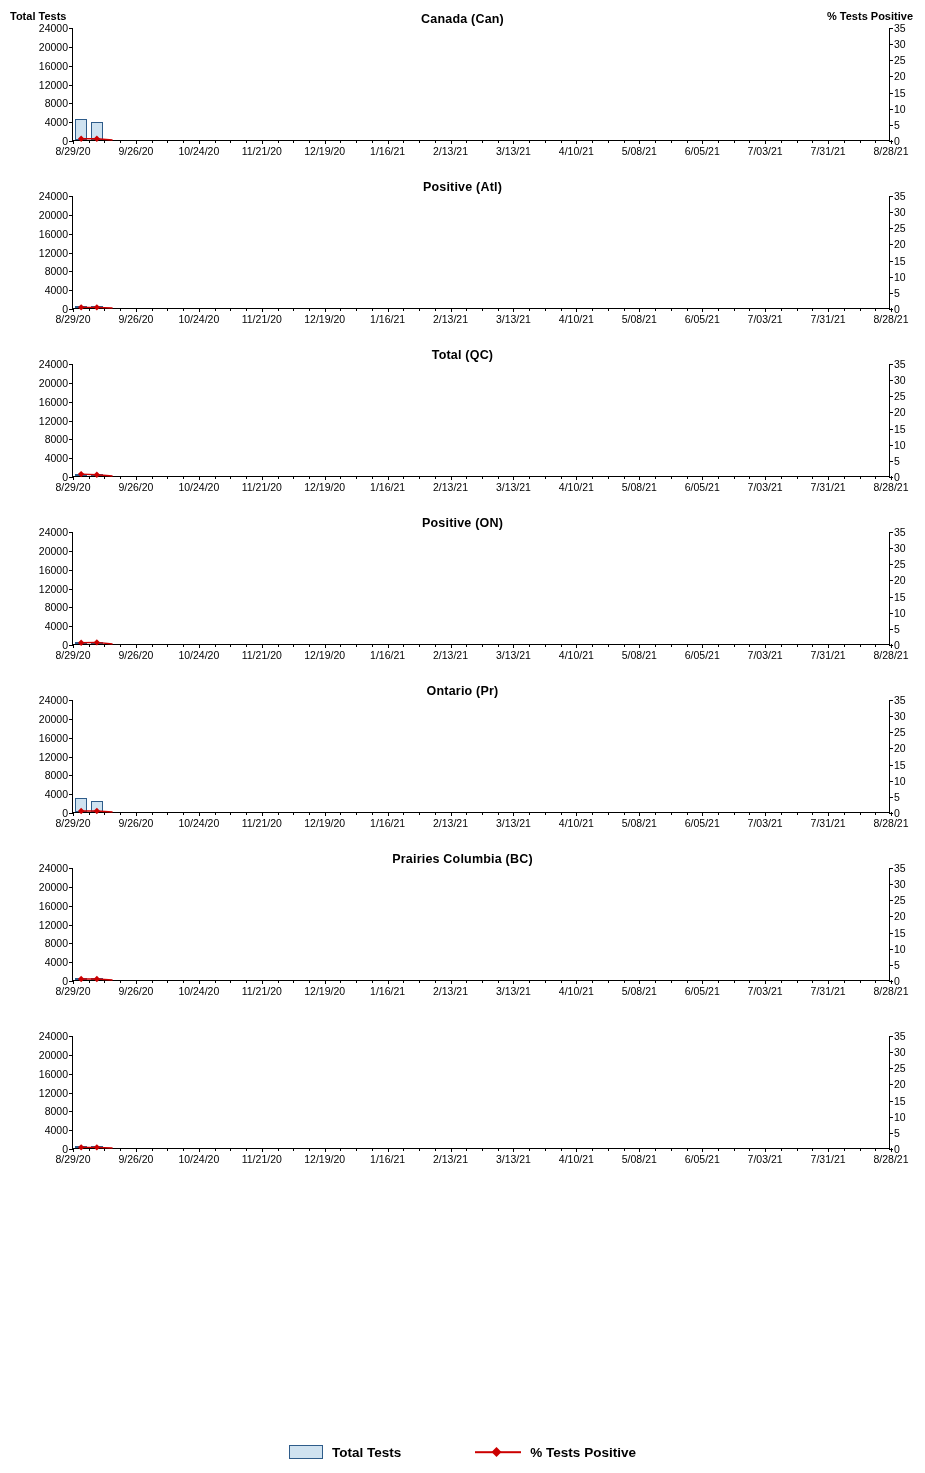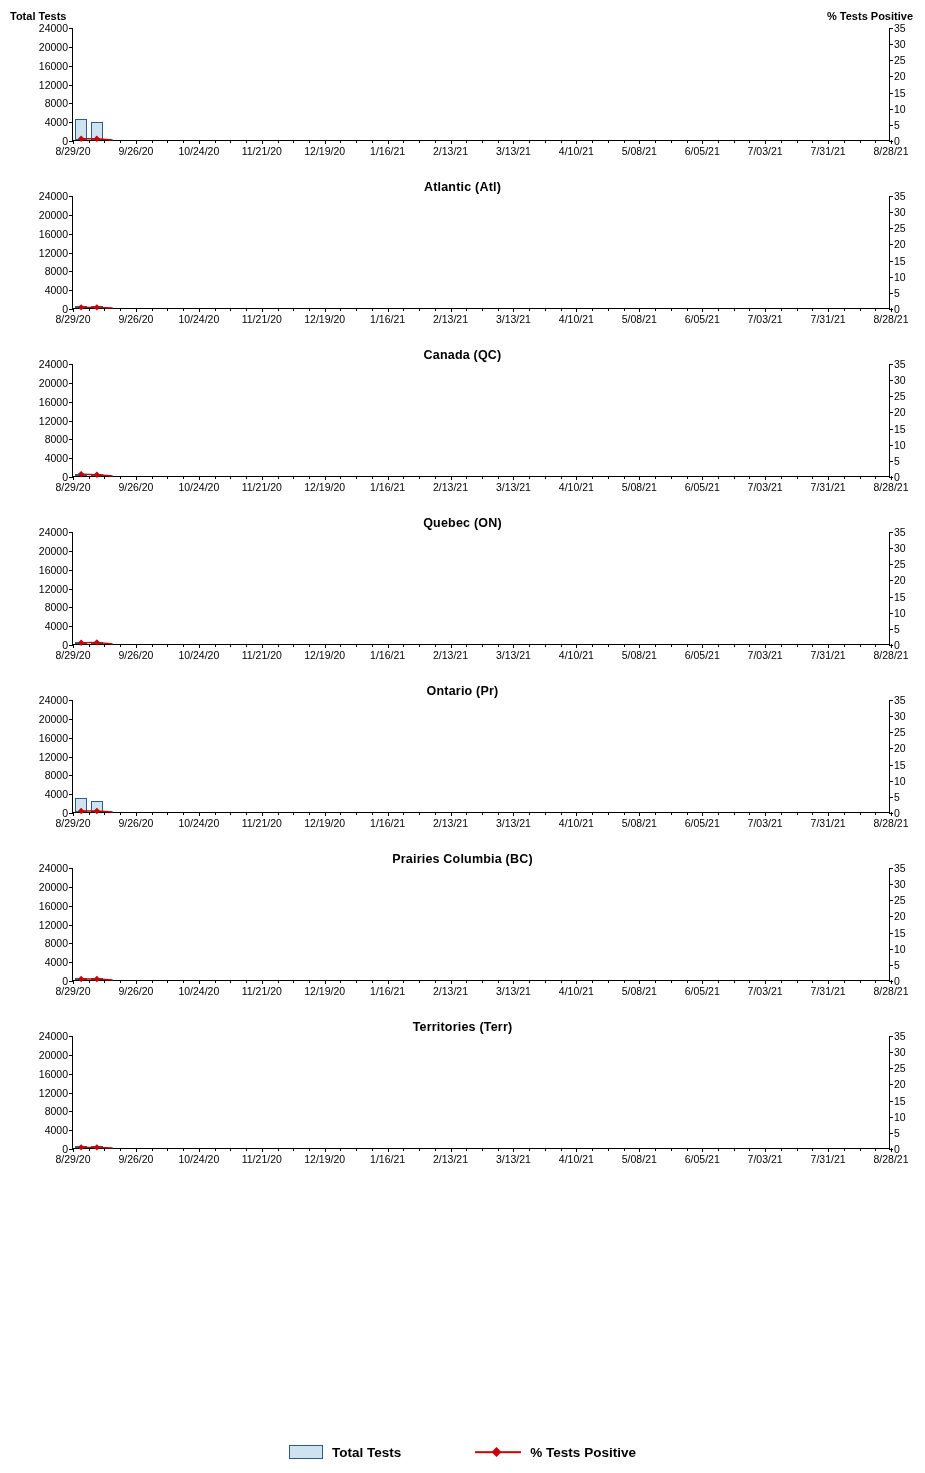--- a/index.html
+++ b/index.html
@@ -179,20 +179,21 @@
   }
 </style>
 </head>
 <body>
 
 <div class="page">
   <div id="panels">
       <div class="panel">
         <div class="axis-caption caption-left">Total Tests</div>
         <div class="axis-caption caption-right">% Tests  Positive</div>
+        <div class="panel-title">Canada (Can)</div>
         <div class="plot">
           <div class="ytick ytick-left" style="top: 113px;">0</div>
           <div class="tickmark tickmark-left" style="top: 113px;"></div>
           <div class="ytick ytick-left" style="top: 94.1667px;">4000</div>
           <div class="tickmark tickmark-left" style="top: 94.1667px;"></div>
           <div class="ytick ytick-left" style="top: 75.3333px;">8000</div>
           <div class="tickmark tickmark-left" style="top: 75.3333px;"></div>
           <div class="ytick ytick-left" style="top: 56.5px;">12000</div>
           <div class="tickmark tickmark-left" style="top: 56.5px;"></div>
           <div class="ytick ytick-left" style="top: 37.6667px;">16000</div>
@@ -287,21 +288,21 @@
           <div class="bar" style="left: 1.88769px; width: 12.5846px; height: 21.1875px; background: rgb(207, 226, 240); border-color: rgb(46, 92, 138);"></div>
           <div class="bar" style="left: 17.6185px; width: 12.5846px; height: 17.8917px; background: rgb(207, 226, 240); border-color: rgb(46, 92, 138);"></div>
           <svg class="pct-svg" viewBox="0 0 818 113" preserveAspectRatio="none">
             <polyline points="8.18,111.70857142857143 23.91076923076923,111.70857142857143 39.64153846153846,113" fill="none" stroke="#cc0000" stroke-width="1.4" vector-effect="non-scaling-stroke"></polyline>
             <polygon points="8.18,108.50857142857143 11.379999999999999,111.70857142857143 8.18,114.90857142857143 4.9799999999999995,111.70857142857143" fill="#cc0000"></polygon>
             <polygon points="23.91076923076923,108.50857142857143 27.11076923076923,111.70857142857143 23.91076923076923,114.90857142857143 20.71076923076923,111.70857142857143" fill="#cc0000"></polygon>
           </svg>
         </div>
       </div>
       <div class="panel">
-        <div class="panel-title">Atlantic (Atl)</div>
+        <div class="panel-title">Positive (Atl)</div>
         <div class="plot">
           <div class="ytick ytick-left" style="top: 113px;">0</div>
           <div class="tickmark tickmark-left" style="top: 113px;"></div>
           <div class="ytick ytick-left" style="top: 94.1667px;">4000</div>
           <div class="tickmark tickmark-left" style="top: 94.1667px;"></div>
           <div class="ytick ytick-left" style="top: 75.3333px;">8000</div>
           <div class="tickmark tickmark-left" style="top: 75.3333px;"></div>
           <div class="ytick ytick-left" style="top: 56.5px;">12000</div>
           <div class="tickmark tickmark-left" style="top: 56.5px;"></div>
           <div class="ytick ytick-left" style="top: 37.6667px;">16000</div>
@@ -396,21 +397,21 @@
           <div class="bar" style="left: 1.88769px; width: 12.5846px; height: 1.2px; background: rgb(207, 226, 240); border-color: rgb(46, 92, 138);"></div>
           <div class="bar" style="left: 17.6185px; width: 12.5846px; height: 1.2px; background: rgb(207, 226, 240); border-color: rgb(46, 92, 138);"></div>
           <svg class="pct-svg" viewBox="0 0 818 113" preserveAspectRatio="none">
             <polyline points="8.18,112.35428571428571 23.91076923076923,112.35428571428571 39.64153846153846,113" fill="none" stroke="#cc0000" stroke-width="1.4" vector-effect="non-scaling-stroke"></polyline>
             <polygon points="8.18,109.1542857142857 11.379999999999999,112.35428571428571 8.18,115.55428571428571 4.9799999999999995,112.35428571428571" fill="#cc0000"></polygon>
             <polygon points="23.91076923076923,109.1542857142857 27.11076923076923,112.35428571428571 23.91076923076923,115.55428571428571 20.71076923076923,112.35428571428571" fill="#cc0000"></polygon>
           </svg>
         </div>
       </div>
       <div class="panel">
-        <div class="panel-title">Canada (QC)</div>
+        <div class="panel-title">Total (QC)</div>
         <div class="plot">
           <div class="ytick ytick-left" style="top: 113px;">0</div>
           <div class="tickmark tickmark-left" style="top: 113px;"></div>
           <div class="ytick ytick-left" style="top: 94.1667px;">4000</div>
           <div class="tickmark tickmark-left" style="top: 94.1667px;"></div>
           <div class="ytick ytick-left" style="top: 75.3333px;">8000</div>
           <div class="tickmark tickmark-left" style="top: 75.3333px;"></div>
           <div class="ytick ytick-left" style="top: 56.5px;">12000</div>
           <div class="tickmark tickmark-left" style="top: 56.5px;"></div>
           <div class="ytick ytick-left" style="top: 37.6667px;">16000</div>
@@ -505,21 +506,21 @@
           <div class="bar" style="left: 1.88769px; width: 12.5846px; height: 1.9775px; background: rgb(207, 226, 240); border-color: rgb(46, 92, 138);"></div>
           <div class="bar" style="left: 17.6185px; width: 12.5846px; height: 1.22417px; background: rgb(207, 226, 240); border-color: rgb(46, 92, 138);"></div>
           <svg class="pct-svg" viewBox="0 0 818 113" preserveAspectRatio="none">
             <polyline points="8.18,111.06285714285714 23.91076923076923,111.70857142857143 39.64153846153846,113" fill="none" stroke="#cc0000" stroke-width="1.4" vector-effect="non-scaling-stroke"></polyline>
             <polygon points="8.18,107.86285714285714 11.379999999999999,111.06285714285714 8.18,114.26285714285714 4.9799999999999995,111.06285714285714" fill="#cc0000"></polygon>
             <polygon points="23.91076923076923,108.50857142857143 27.11076923076923,111.70857142857143 23.91076923076923,114.90857142857143 20.71076923076923,111.70857142857143" fill="#cc0000"></polygon>
           </svg>
         </div>
       </div>
       <div class="panel">
-        <div class="panel-title">Quebec (ON)</div>
+        <div class="panel-title">Positive (ON)</div>
         <div class="plot">
           <div class="ytick ytick-left" style="top: 113px;">0</div>
           <div class="tickmark tickmark-left" style="top: 113px;"></div>
           <div class="ytick ytick-left" style="top: 94.1667px;">4000</div>
           <div class="tickmark tickmark-left" style="top: 94.1667px;"></div>
           <div class="ytick ytick-left" style="top: 75.3333px;">8000</div>
           <div class="tickmark tickmark-left" style="top: 75.3333px;"></div>
           <div class="ytick ytick-left" style="top: 56.5px;">12000</div>
           <div class="tickmark tickmark-left" style="top: 56.5px;"></div>
           <div class="ytick ytick-left" style="top: 37.6667px;">16000</div>
@@ -832,21 +833,20 @@
           <div class="bar" style="left: 1.88769px; width: 12.5846px; height: 2.44833px; background: rgb(207, 226, 240); border-color: rgb(46, 92, 138);"></div>
           <div class="bar" style="left: 17.6185px; width: 12.5846px; height: 2.02458px; background: rgb(207, 226, 240); border-color: rgb(46, 92, 138);"></div>
           <svg class="pct-svg" viewBox="0 0 818 113" preserveAspectRatio="none">
             <polyline points="8.18,112.03142857142858 23.91076923076923,112.03142857142858 39.64153846153846,113" fill="none" stroke="#cc0000" stroke-width="1.4" vector-effect="non-scaling-stroke"></polyline>
             <polygon points="8.18,108.83142857142857 11.379999999999999,112.03142857142858 8.18,115.23142857142858 4.9799999999999995,112.03142857142858" fill="#cc0000"></polygon>
             <polygon points="23.91076923076923,108.83142857142857 27.11076923076923,112.03142857142858 23.91076923076923,115.23142857142858 20.71076923076923,112.03142857142858" fill="#cc0000"></polygon>
           </svg>
         </div>
       </div>
       <div class="panel">
-        <div class="panel-title">Territories (Terr)</div>
         <div class="plot">
           <div class="ytick ytick-left" style="top: 113px;">0</div>
           <div class="tickmark tickmark-left" style="top: 113px;"></div>
           <div class="ytick ytick-left" style="top: 94.1667px;">4000</div>
           <div class="tickmark tickmark-left" style="top: 94.1667px;"></div>
           <div class="ytick ytick-left" style="top: 75.3333px;">8000</div>
           <div class="tickmark tickmark-left" style="top: 75.3333px;"></div>
           <div class="ytick ytick-left" style="top: 56.5px;">12000</div>
           <div class="tickmark tickmark-left" style="top: 56.5px;"></div>
           <div class="ytick ytick-left" style="top: 37.6667px;">16000</div>

